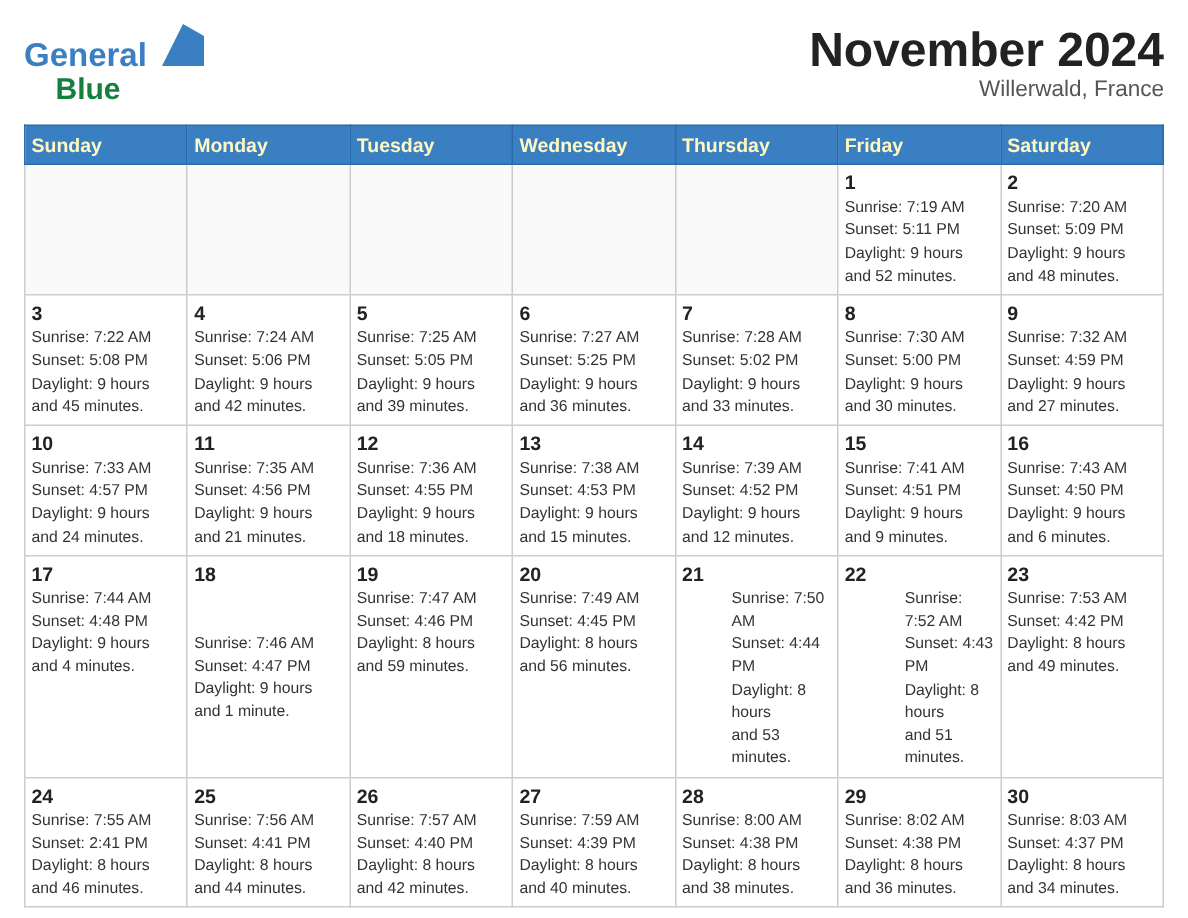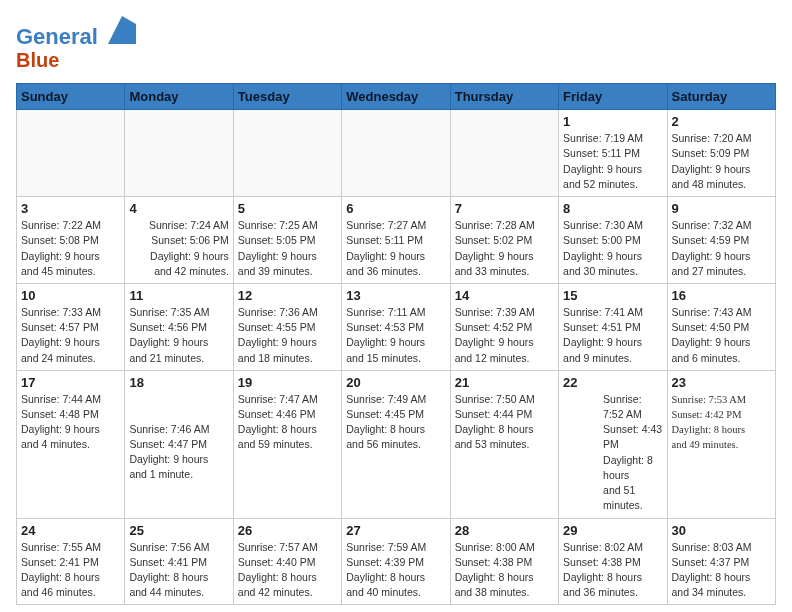--- a/index.html
+++ b/index.html
@@ -51,21 +51,21 @@
       font-size: 15px;
       color: #555;
     }
     .calendar {
       width: 100%;
       border-collapse: collapse;
       table-layout: fixed;
     }
     .calendar th {
       background: #3a7fc1;
-      color: #0f172a;
+      color: #fef9c3;
       font-size: 13px;
       font-weight: bold;
       padding: 5px 4px;
       text-align: left;
       border: 1px solid #2a6aaa;
     }
     .calendar td {
       border: 1px solid #ccc;
       vertical-align: top;
       padding: 4px 4px;
@@ -95,22 +95,26 @@
 <div class="page">
   <div class="header">
     <div class="logo">
       <div>
         <div class="logo-text">
           <span>General</span>
           <svg class="logo-icon" viewBox="0 0 28 28">
             <polygon points="0,28 28,28 28,8 14,0" fill="#3a7fc1"></polygon>
           </svg>
         </div>
-        <div class="logo-text" style="color:#c2410c; font-size:20px;">Blue</div>
+        <div class="logo-text" style="color:#15803d; font-size:20px;margin-left:21px;">Blue</div>
       </div>
+    </div>
+    <div class="title-block">
+      <div class="month-title">November 2024</div>
+      <div class="location">Willerwald, France</div>
     </div>
   </div>
 
   <table class="calendar">
     <thead>
       <tr>
       <th>Sunday</th>
           <th>Monday</th>
           <th>Tuesday</th>
           <th>Wednesday</th>
@@ -144,36 +148,36 @@
         <tr>
           <td>
             <span class="day-num">3</span>
             <div class="day-info" style="white-space: pre-line;">Sunrise: 7:22 AM
 Sunset: 5:08 PM
 Daylight: 9 hours
 and 45 minutes.</div>
           </td>
           <td>
             <span class="day-num">4</span>
-            <div class="day-info" style="white-space: pre-line; text-align: right;">Sunrise: 7:24 AM
+            <div class="day-info" style="white-space: pre-line;">Sunrise: 7:24 AM
 Sunset: 5:06 PM
 Daylight: 9 hours
 and 42 minutes.</div>
           </td>
           <td>
             <span class="day-num">5</span>
             <div class="day-info" style="white-space: pre-line;">Sunrise: 7:25 AM
 Sunset: 5:05 PM
 Daylight: 9 hours
 and 39 minutes.</div>
           </td>
           <td>
             <span class="day-num">6</span>
             <div class="day-info" style="white-space: pre-line;">Sunrise: 7:27 AM
-Sunset: 5:11 PM
+Sunset: 5:25 PM
 Daylight: 9 hours
 and 36 minutes.</div>
           </td>
           <td>
             <span class="day-num">7</span>
             <div class="day-info" style="white-space: pre-line;">Sunrise: 7:28 AM
 Sunset: 5:02 PM
 Daylight: 9 hours
 and 33 minutes.</div>
           </td>
@@ -209,21 +213,21 @@
           </td>
           <td>
             <span class="day-num">12</span>
             <div class="day-info" style="white-space: pre-line;">Sunrise: 7:36 AM
 Sunset: 4:55 PM
 Daylight: 9 hours
 and 18 minutes.</div>
           </td>
           <td>
             <span class="day-num">13</span>
-            <div class="day-info" style="white-space: pre-line;">Sunrise: 7:11 AM
+            <div class="day-info" style="white-space: pre-line;">Sunrise: 7:38 AM
 Sunset: 4:53 PM
 Daylight: 9 hours
 and 15 minutes.</div>
           </td>
           <td>
             <span class="day-num">14</span>
             <div class="day-info" style="white-space: pre-line;">Sunrise: 7:39 AM
 Sunset: 4:52 PM
 Daylight: 9 hours
 and 12 minutes.</div>
@@ -267,35 +271,35 @@
           </td>
           <td>
             <span class="day-num">20</span>
             <div class="day-info" style="white-space: pre-line;">Sunrise: 7:49 AM
 Sunset: 4:45 PM
 Daylight: 8 hours
 and 56 minutes.</div>
           </td>
           <td>
             <span class="day-num">21</span>
-            <div class="day-info" style="white-space: pre-line;">Sunrise: 7:50 AM
+            <div class="day-info" style="white-space: pre-line; margin-left: 33px;">Sunrise: 7:50 AM
 Sunset: 4:44 PM
 Daylight: 8 hours
 and 53 minutes.</div>
           </td>
           <td>
             <span class="day-num">22</span>
             <div class="day-info" style="white-space: pre-line; margin-left: 40px;">Sunrise: 7:52 AM
 Sunset: 4:43 PM
 Daylight: 8 hours
 and 51 minutes.</div>
           </td>
           <td>
             <span class="day-num">23</span>
-            <div class="day-info" style="white-space: pre-line; font-family: Liberation Serif, serif;">Sunrise: 7:53 AM
+            <div class="day-info" style="white-space: pre-line;">Sunrise: 7:53 AM
 Sunset: 4:42 PM
 Daylight: 8 hours
 and 49 minutes.</div>
           </td>
         </tr>
         <tr>
           <td>
             <span class="day-num">24</span>
             <div class="day-info" style="white-space: pre-line;">Sunrise: 7:55 AM
 Sunset: 2:41 PM

